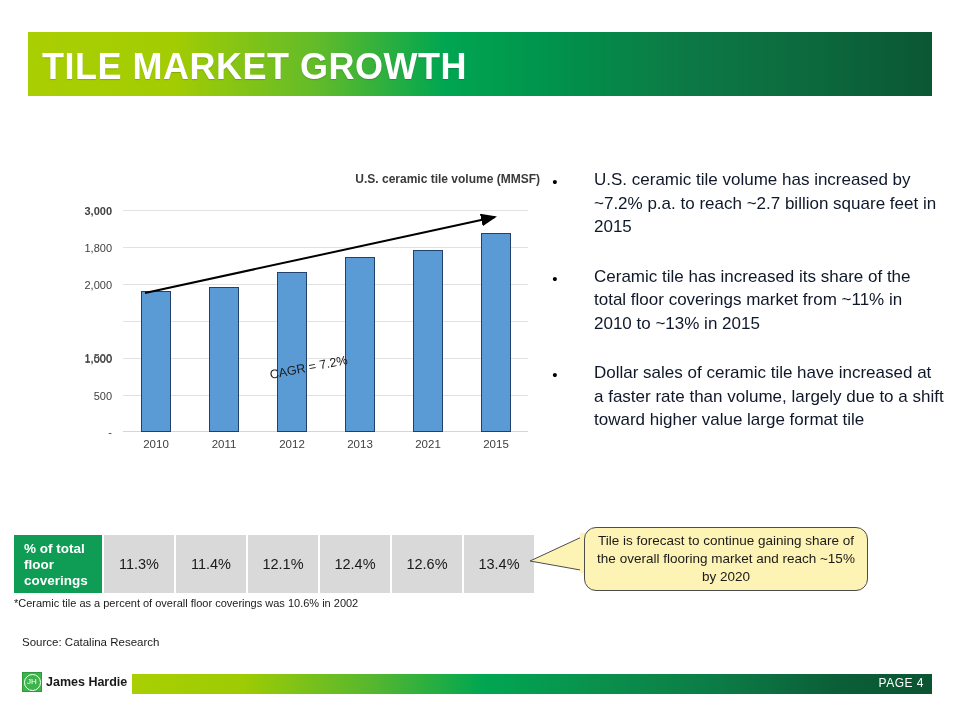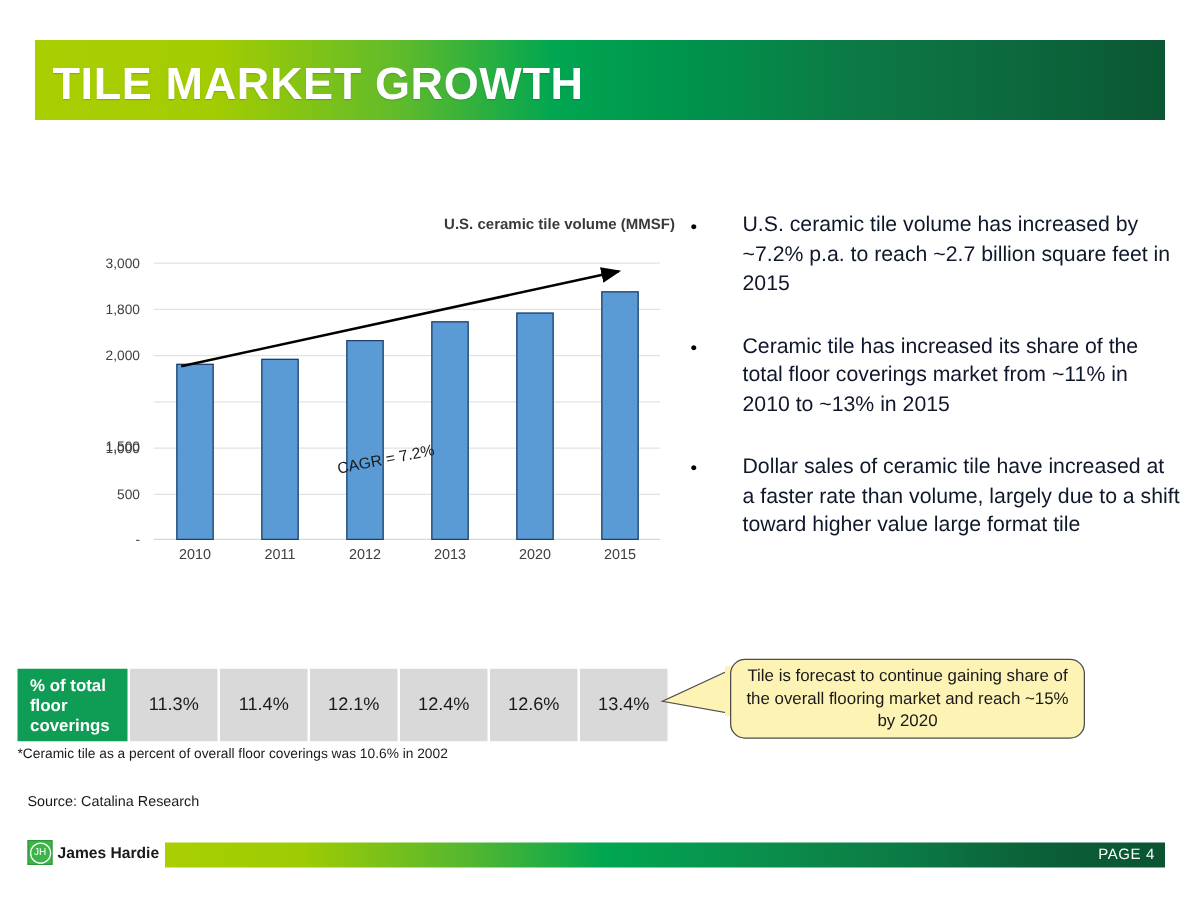--- a/index.html
+++ b/index.html
@@ -116,21 +116,21 @@
 
 <div class="slide">
 
   <div class="header-band"></div>
   <div class="header-title">TILE MARKET GROWTH</div>
 
   <div class="chart-area">
     <div class="chart-title">U.S. ceramic tile volume (MMSF)</div>
 
     <div class="ylabels">
-      <div class="ylabel" style="top:45px;">3,000</div>
+      <div class="ylabel" style="top:45px;font-weight:bold;">3,000</div>
       <div class="ylabel" style="top:82px;">1,800</div>
       <div class="ylabel" style="top:119px;">2,000</div>
       <div class="ylabel" style="top:156px;margin-top:36px;">1,500</div>
       <div class="ylabel" style="top:193px;">1,000</div>
       <div class="ylabel" style="top:230px;">500</div>
       <div class="ylabel" style="top:266px;">-</div>
     </div>
 
     <div class="plot">
       <div class="gridline" style="top:0px;"></div>
@@ -159,21 +159,21 @@
       </defs>
       <line x1="22" y1="93" x2="372" y2="17" stroke="#000" stroke-width="2" marker-end="url(#ah)"></line>
     </svg>
     <div class="cagr-text">CAGR = 7.2%</div>
 
     <div class="xlabels">
       <div class="xlabel" style="left:6px;">2010</div>
       <div class="xlabel" style="left:74px;">2011</div>
       <div class="xlabel" style="left:142px;">2012</div>
       <div class="xlabel" style="left:210px;">2013</div>
-      <div class="xlabel" style="left:278px;">2020</div>
+      <div class="xlabel" style="left:278px;">2021</div>
       <div class="xlabel" style="left:346px;">2015</div>
     </div>
   </div>
 
   <div class="bullets">
     <div class="bullet">
       <span class="dot">•</span>
       <div class="txt">U.S. ceramic tile volume has increased by ~7.2% p.a. to reach ~2.7 billion square feet in 2015</div>
     </div>
     <div class="bullet">

